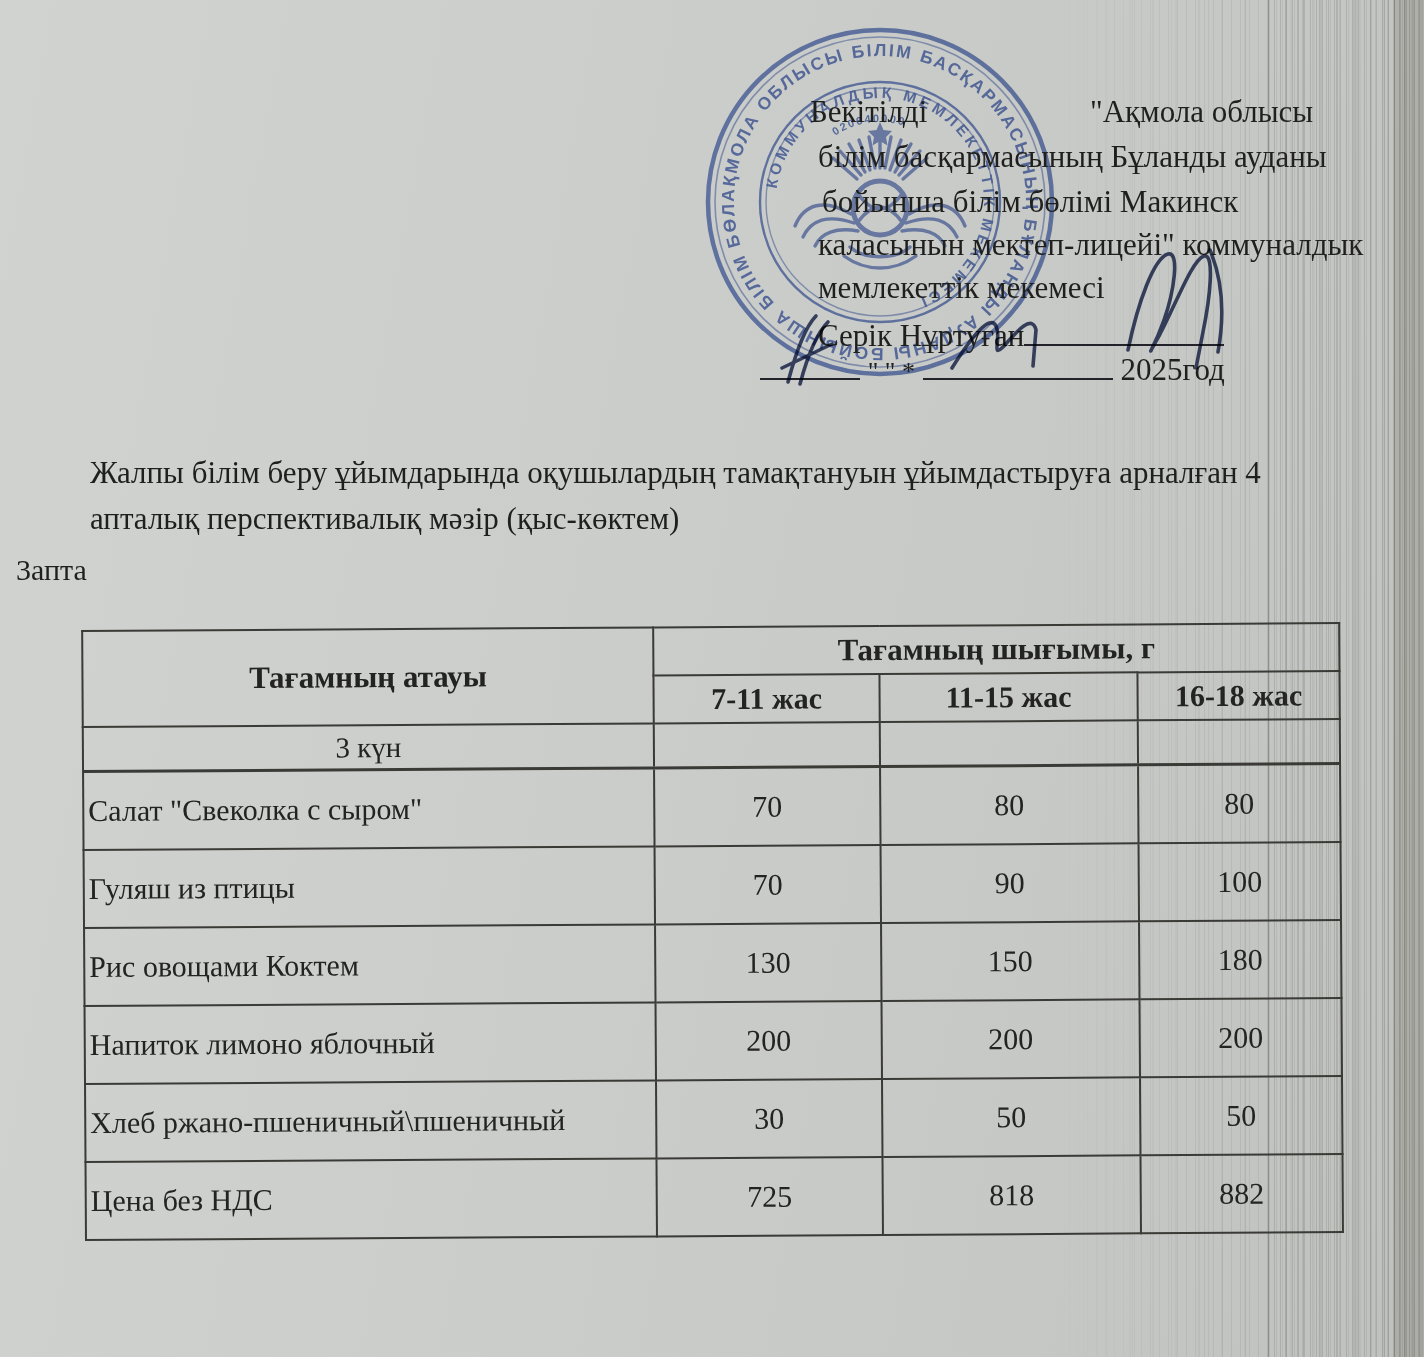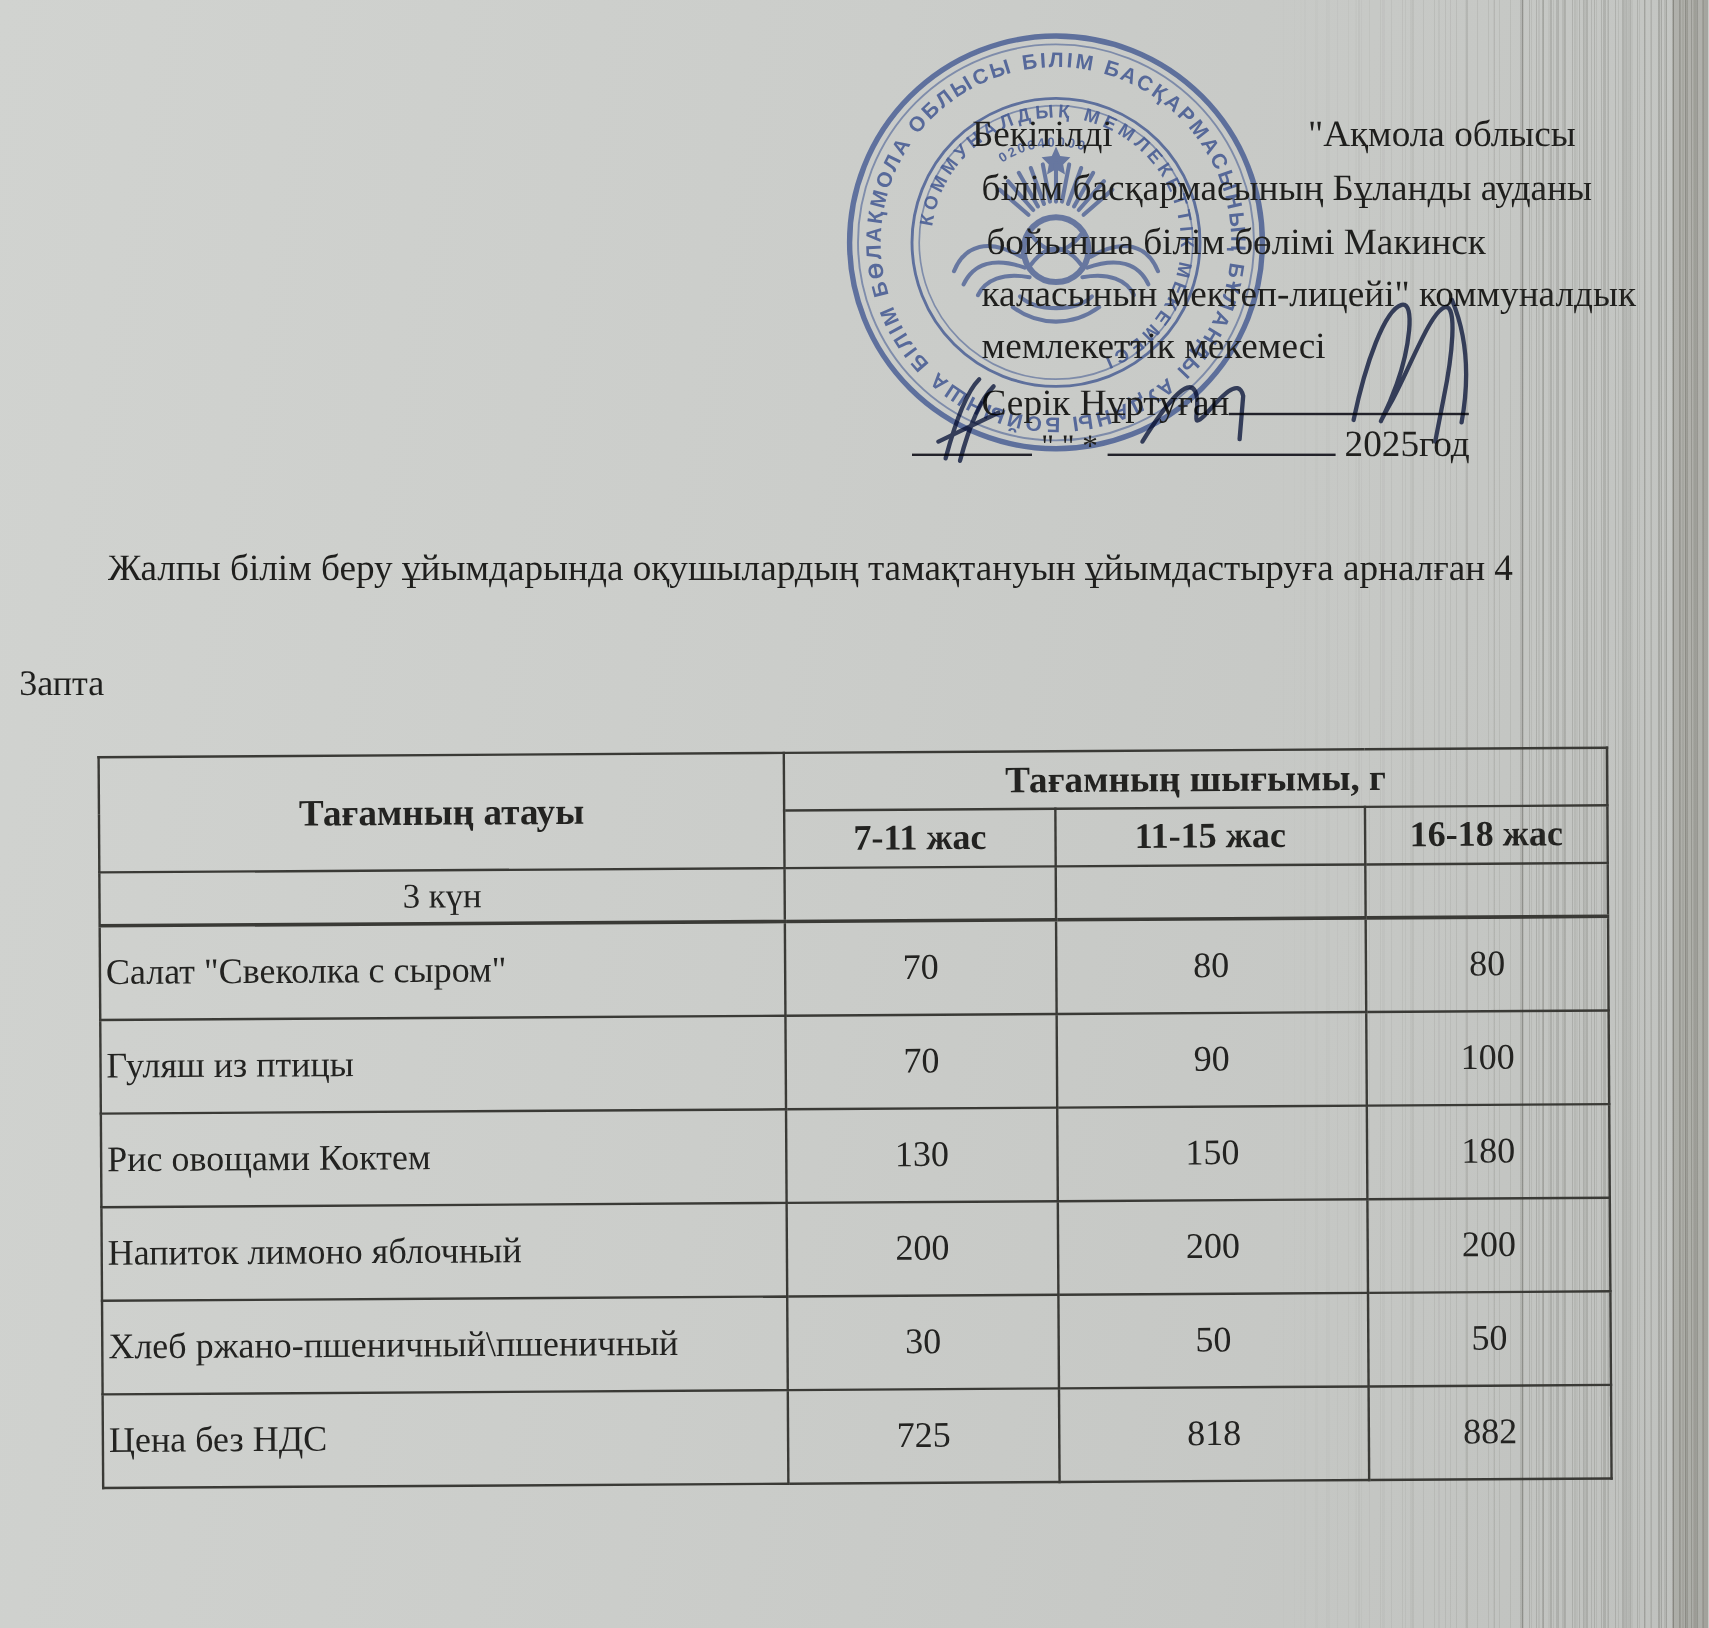--- a/index.html
+++ b/index.html
@@ -147,20 +147,21 @@
         <path d="M470,10 C480,34 486,68 478,112"></path>
         <path d="M212,128 C232,96 250,74 256,86 C262,98 250,120 264,106 C278,90 292,74 296,90 L293,126"></path>
         <path d="M48,142 C56,112 66,86 76,76 M60,144 C68,114 78,92 88,82"></path>
         <path d="M42,128 L92,104"></path>
       </g>
     </svg>
   </div>
 
   <div class="title">
     <div>Жалпы білім беру ұйымдарында оқушылардың тамақтануын ұйымдастыруға арналған 4</div>
+    <div>апталық перспективалық мәзір (қыс-көктем)</div>
   </div>
   <div class="week">3апта</div>
 
   <table class="menu-table">
     <colgroup>
         <col class="c-name">
         <col class="c-a1">
         <col class="c-a2">
         <col class="c-a3">
       </colgroup>

